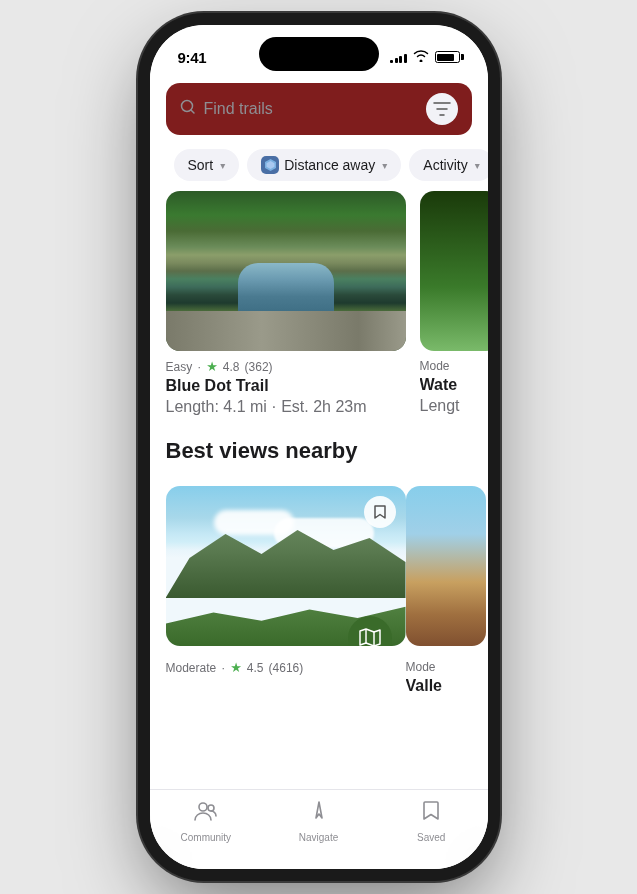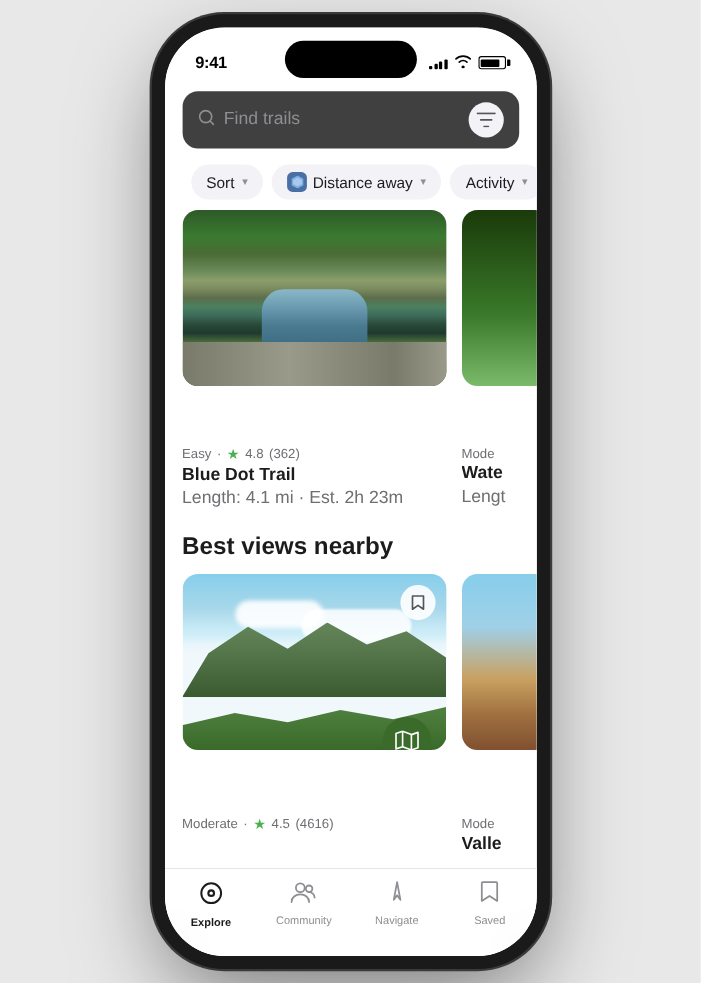--- a/index.html
+++ b/index.html
@@ -114,21 +114,21 @@
     }
 
     
     .search-area {
       padding: 8px 16px 10px;
     }
 
     .search-bar {
       display: flex;
       align-items: center;
-      background: #404040;
+      background: #7f1d1d;
       border-radius: 14px;
       padding: 10px 14px;
       gap: 8px;
     }
 
     .search-icon-wrap {
       color: #8e8e93;
       font-size: 16px;
     }
 
@@ -319,25 +319,25 @@
       font-size: 18px;
       z-index: 10;
     }
 
     .trail-info {
       padding: 8px 0 4px;
     }
 
     .trail-meta {
       display: flex;
+      align-items: center;
       gap: 5px;
       font-size: 12px;
       color: #6e6e73;
       margin-bottom: 3px;
-      margin-top: 46px;
     }
 
     .star-icon {
       color: #4caf50;
       font-size: 13px;
     }
 
     .trail-name {
       font-size: 16px;
       font-weight: 700;
@@ -345,32 +345,31 @@
       margin-bottom: 3px;
     }
 
     .trail-details {
       font-size: 16px;
       color: #6e6e73;
     }
 
     
     .section-header {
-      padding: 18px 16px 12px;
+      padding: 18px 16px 22px;
       font-size: 22px;
       font-weight: 700;
       color: #1c1c1e;
     }
 
     
     .trails-scroll2 {
       padding: 0 16px 80px;
       overflow-x: auto;
       display: flex;
-      gap: 14px;
     }
 
     .trails-scroll2::-webkit-scrollbar { display: none; }
 
     
     .tab-bar {
       position: absolute;
       bottom: 0;
       left: 0;
       right: 0;
@@ -578,30 +577,20 @@
           <div class="trail-meta">
             <span>Mode</span>
           </div>
           <div class="trail-name">Valle</div>
         </div>
       </div>
     </div>
 
     <div class="tab-bar">
       <div class="tab-item">
-        <span class="tab-icon active">
-          <svg width="24" height="24" viewBox="0 0 24 24" fill="none">
-            <circle cx="12" cy="12" r="9" stroke="#1c1c1e" stroke-width="1.8"></circle>
-            <circle cx="12" cy="12" r="3.5" fill="#1c1c1e"></circle>
-            <circle cx="12" cy="12" r="1.5" fill="white"></circle>
-          </svg>
-        </span>
-        <span class="tab-label active">Explore</span>
-      </div>
-      <div class="tab-item">
         <span class="tab-icon">
           <svg width="24" height="22" viewBox="0 0 24 22" fill="none">
             <circle cx="9" cy="7" r="4" stroke="#8e8e93" stroke-width="1.6"></circle>
             <circle cx="17" cy="8" r="3" stroke="#8e8e93" stroke-width="1.6"></circle>
             <path d="M1 20c0-4 3.6-7 8-7s8 3 8 7" stroke="#8e8e93" stroke-width="1.6" stroke-linecap="round"></path>
             <path d="M17 11c2.5 0 5 2 5 5" stroke="#8e8e93" stroke-width="1.6" stroke-linecap="round"></path>
           </svg>
         </span>
         <span class="tab-label">Community</span>
       </div>

